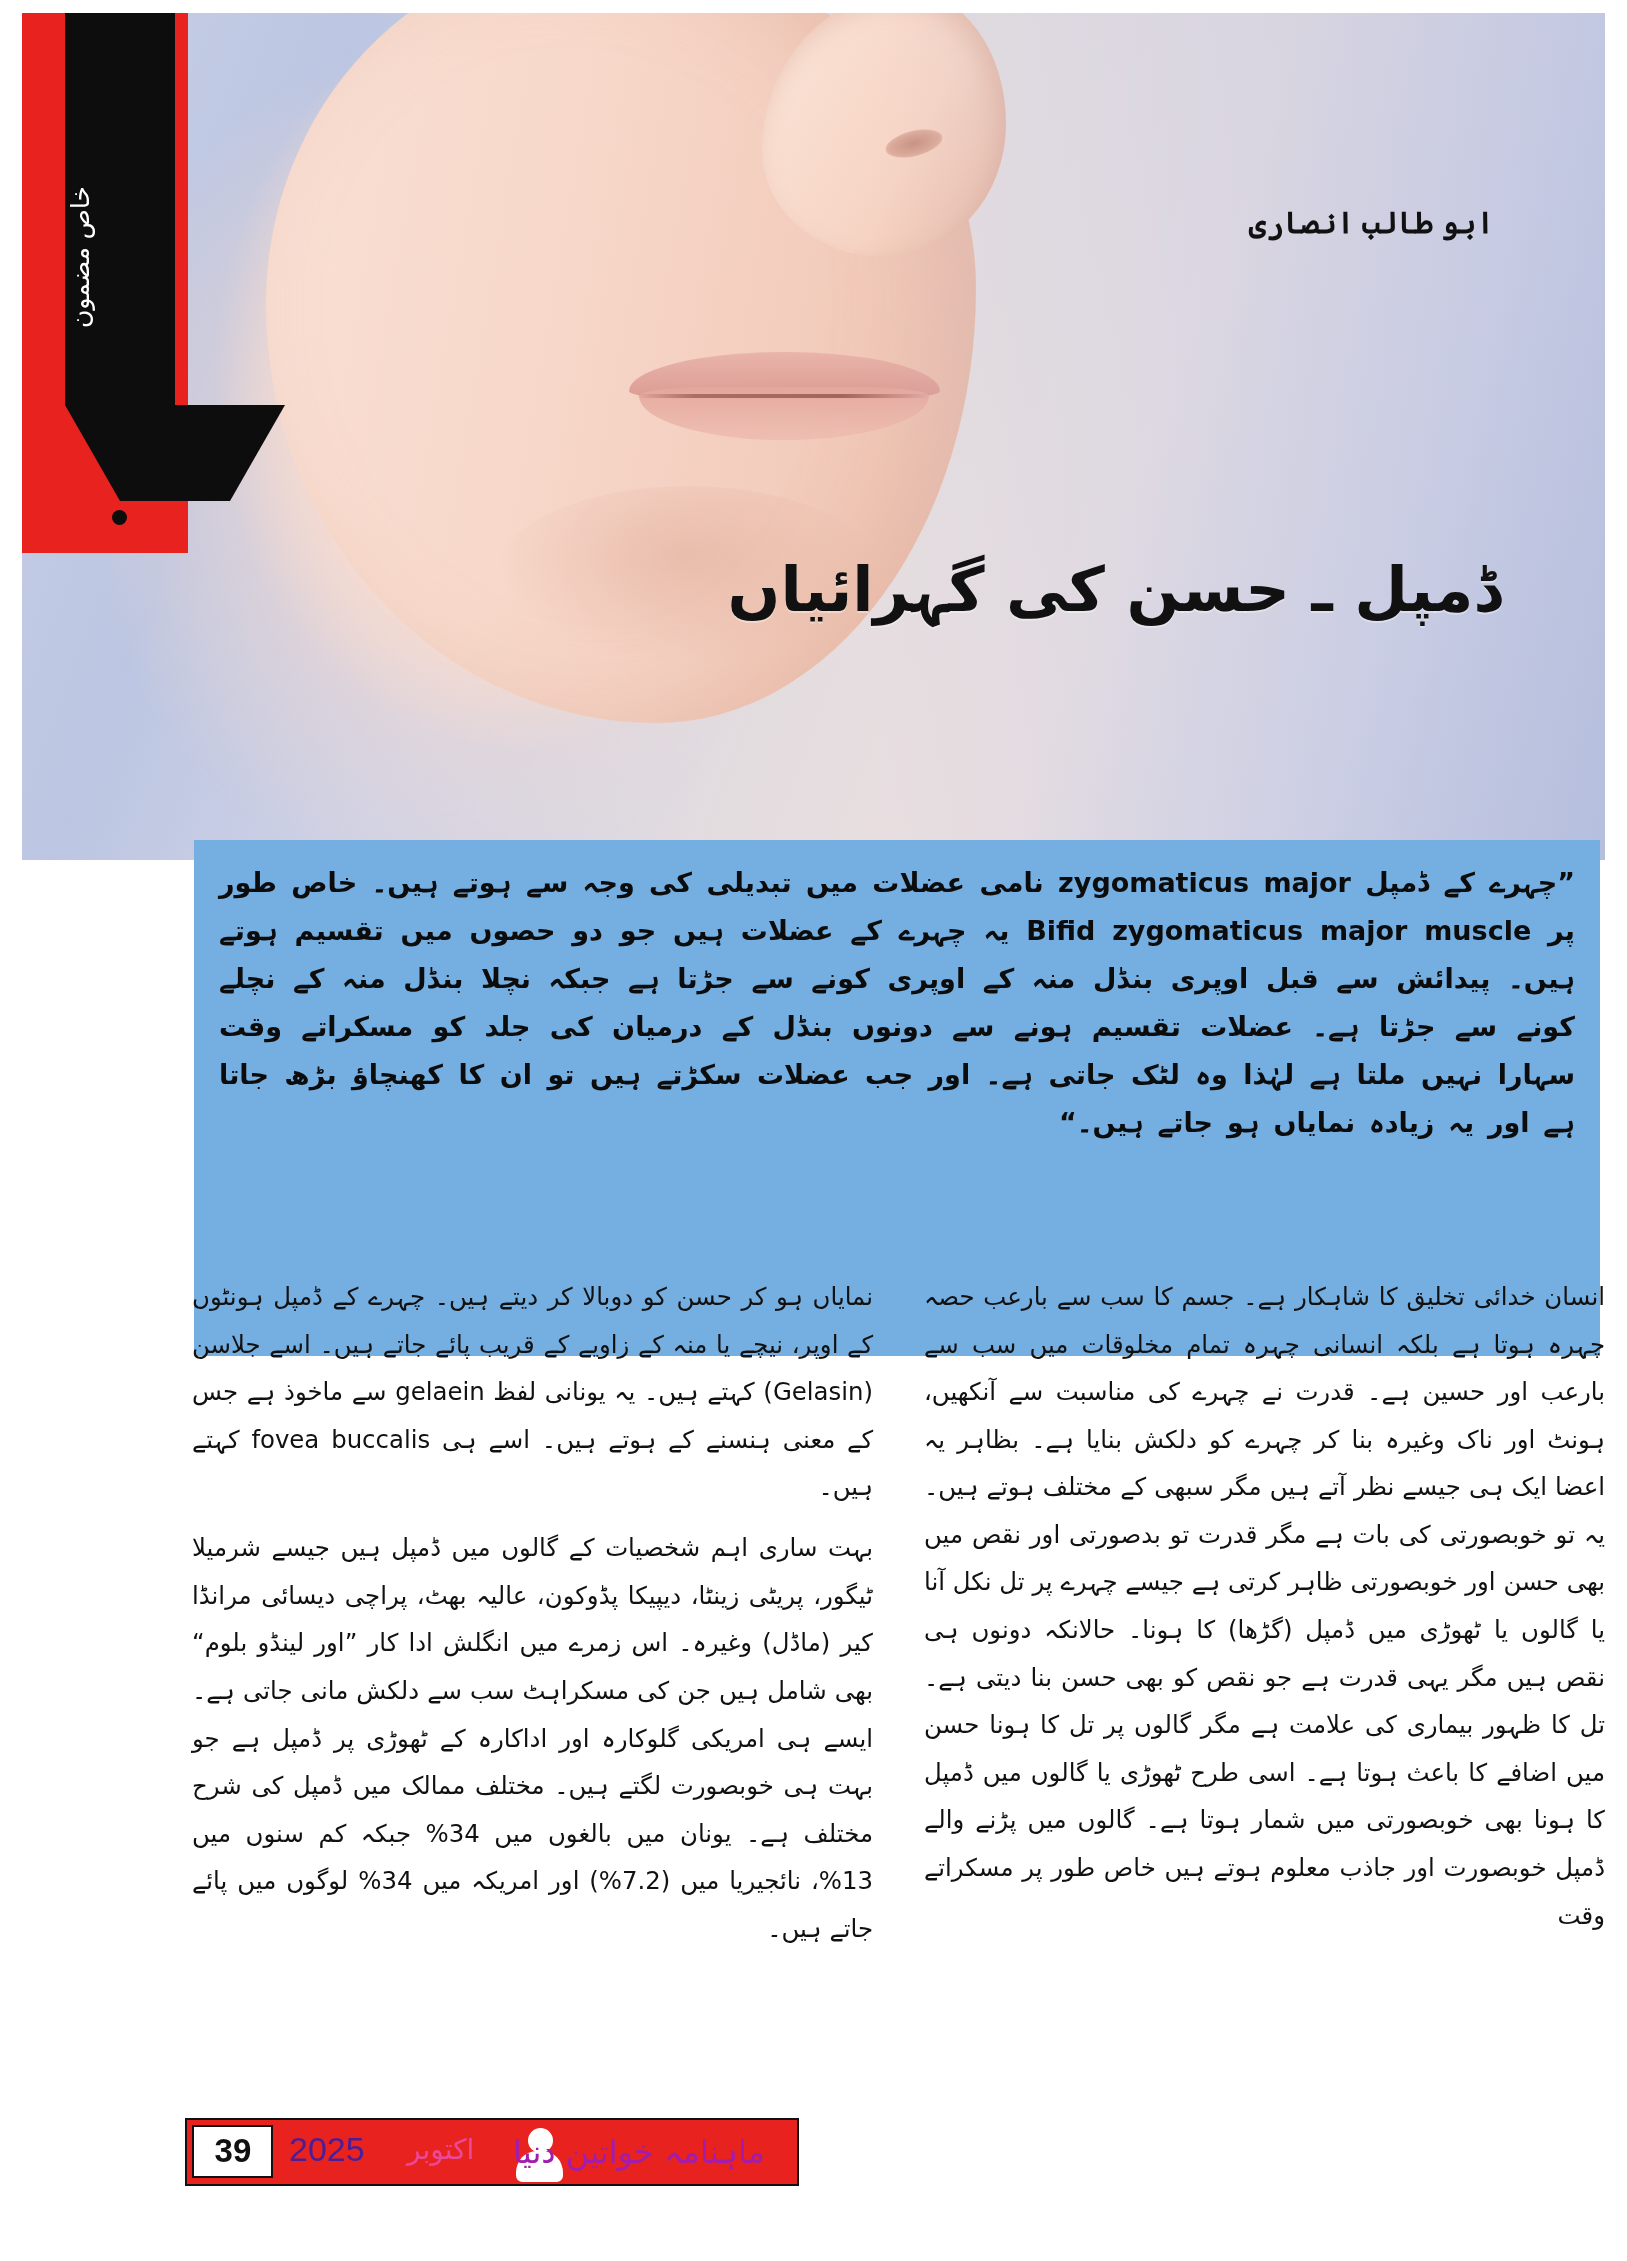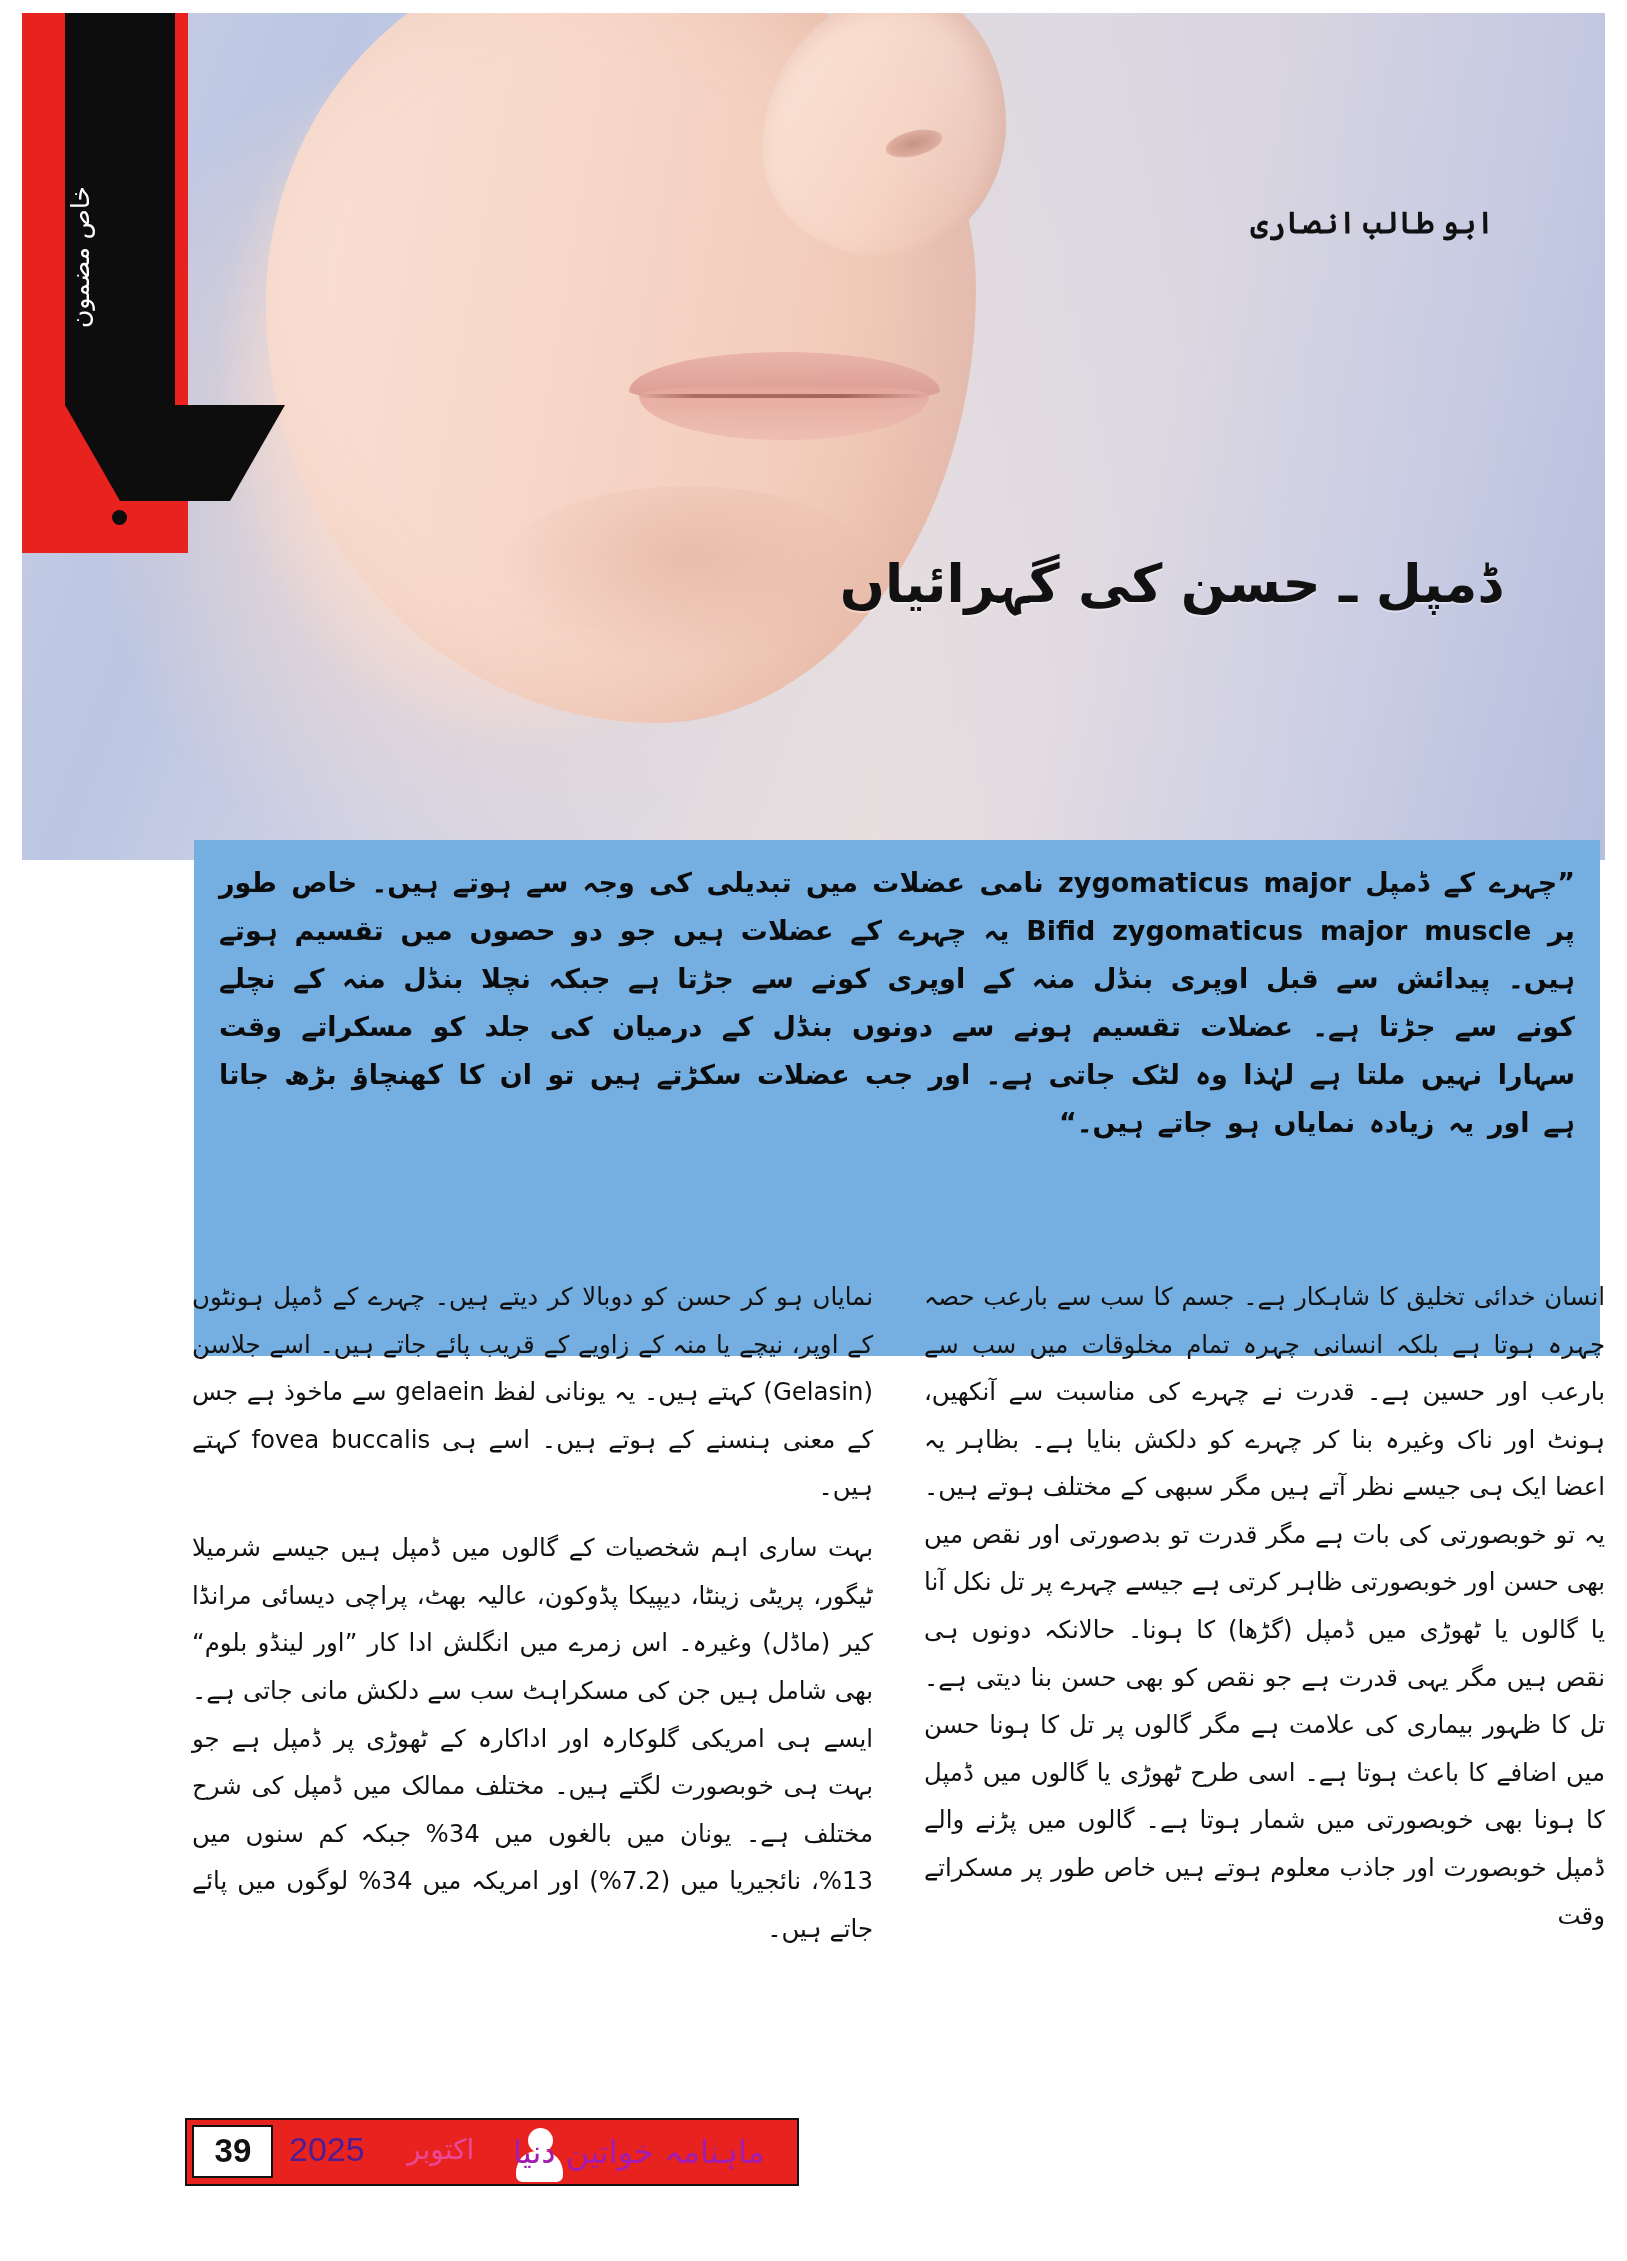--- a/index.html
+++ b/index.html
@@ -173,34 +173,34 @@
     height: 192px;
     direction: rtl;
     letter-spacing: 0.7px;
   }
 
   
   .author {
     position: absolute;
     right: 111px;
     top: 192px;
-    font-family: Liberation Serif, serif;
+    font-family: Liberation Sans, sans-serif;
     font-size: 30px;
     color: #111;
     direction: rtl;
     font-weight: bold;
   }
 
   
   .headline {
     position: absolute;
     right: 104px;
     top: 540px;
     font-family: "DejaVu Sans", sans-serif;
-    font-size: 53px;
+    font-size: 62px;
     font-weight: bold;
     color: #111;
     direction: rtl;
     letter-spacing: 1.5px;
     text-shadow: 0 1.5px 0 rgba(255,255,255,.35);
   }
 
   
   .quote-box {
     position: absolute;

